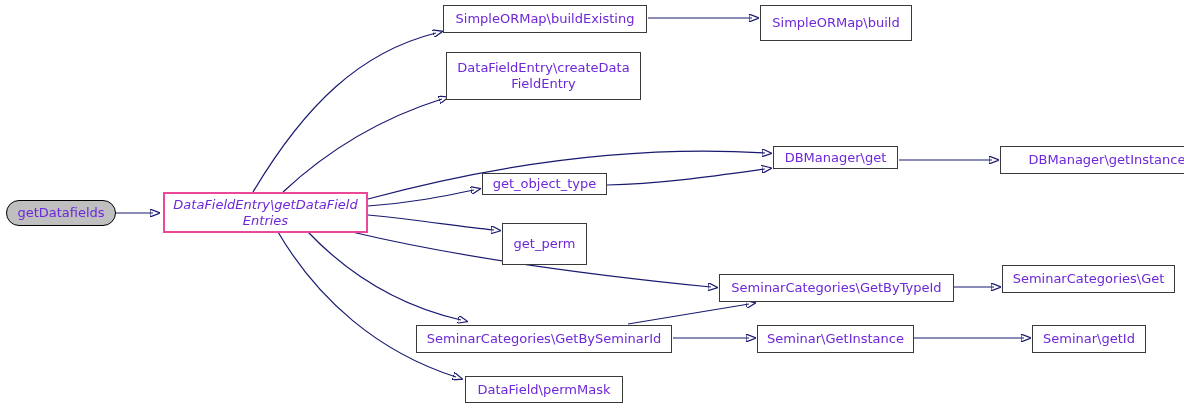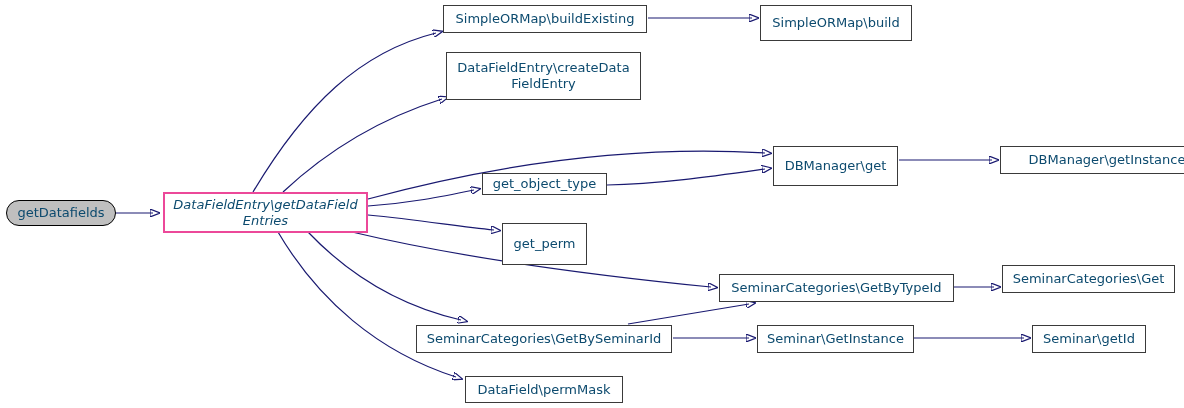--- a/index.html
+++ b/index.html
@@ -10,21 +10,21 @@
     font-family:"DejaVu Sans","Liberation Sans",sans-serif;
     overflow:hidden;
   }
   #edges { position:absolute; left:0; top:0; width:1184px; height:408px; }
   #edges path { stroke:var(--edge-color,#191970); stroke-width:1.2; fill:none; }
   .node {
     position:absolute;
     box-sizing:border-box;
     background:var(--node-fill,#ffffff);
     border:1px solid var(--node-border,#3a3a3a);
-    color:#0c4a6e;
+    color:#6d28d9;
     font-size:13px;
     line-height:16px;
     display:flex;
     align-items:center;
     justify-content:center;
     text-align:center;
     white-space:pre-line;
     cursor:pointer;
   }
   .node.current {
@@ -69,21 +69,21 @@
   <div class="node emphasis" style="left:163px;top:192px;width:205px;height:41px">DataFieldEntry\getDataField
 Entries</div>
 
   <div class="node" style="left:443px;top:5px;width:204px;height:28px">SimpleORMap\buildExisting</div>
 
   <div class="node" style="left:760px;top:5px;width:152px;height:36px">SimpleORMap\build</div>
 
   <div class="node" style="left:446px;top:52px;width:195px;height:48px">DataFieldEntry\createData
 FieldEntry</div>
 
-  <div class="node" style="left:773px;top:146px;width:125px;height:40px">DBManager\get</div>
+  <div class="node" style="left:773px;top:146px;width:125px;height:23px">DBManager\get</div>
 
   <div class="node" style="left:1000px;top:146px;width:214px;height:28px">DBManager\getInstance</div>
 
   <div class="node" style="left:482px;top:173px;width:125px;height:22px">get_object_type</div>
 
   <div class="node" style="left:502px;top:223px;width:85px;height:42px">get_perm</div>
 
   <div class="node" style="left:719px;top:274px;width:235px;height:28px">SeminarCategories\GetByTypeId</div>
 
   <div class="node" style="left:1002px;top:265px;width:173px;height:28px">SeminarCategories\Get</div>

